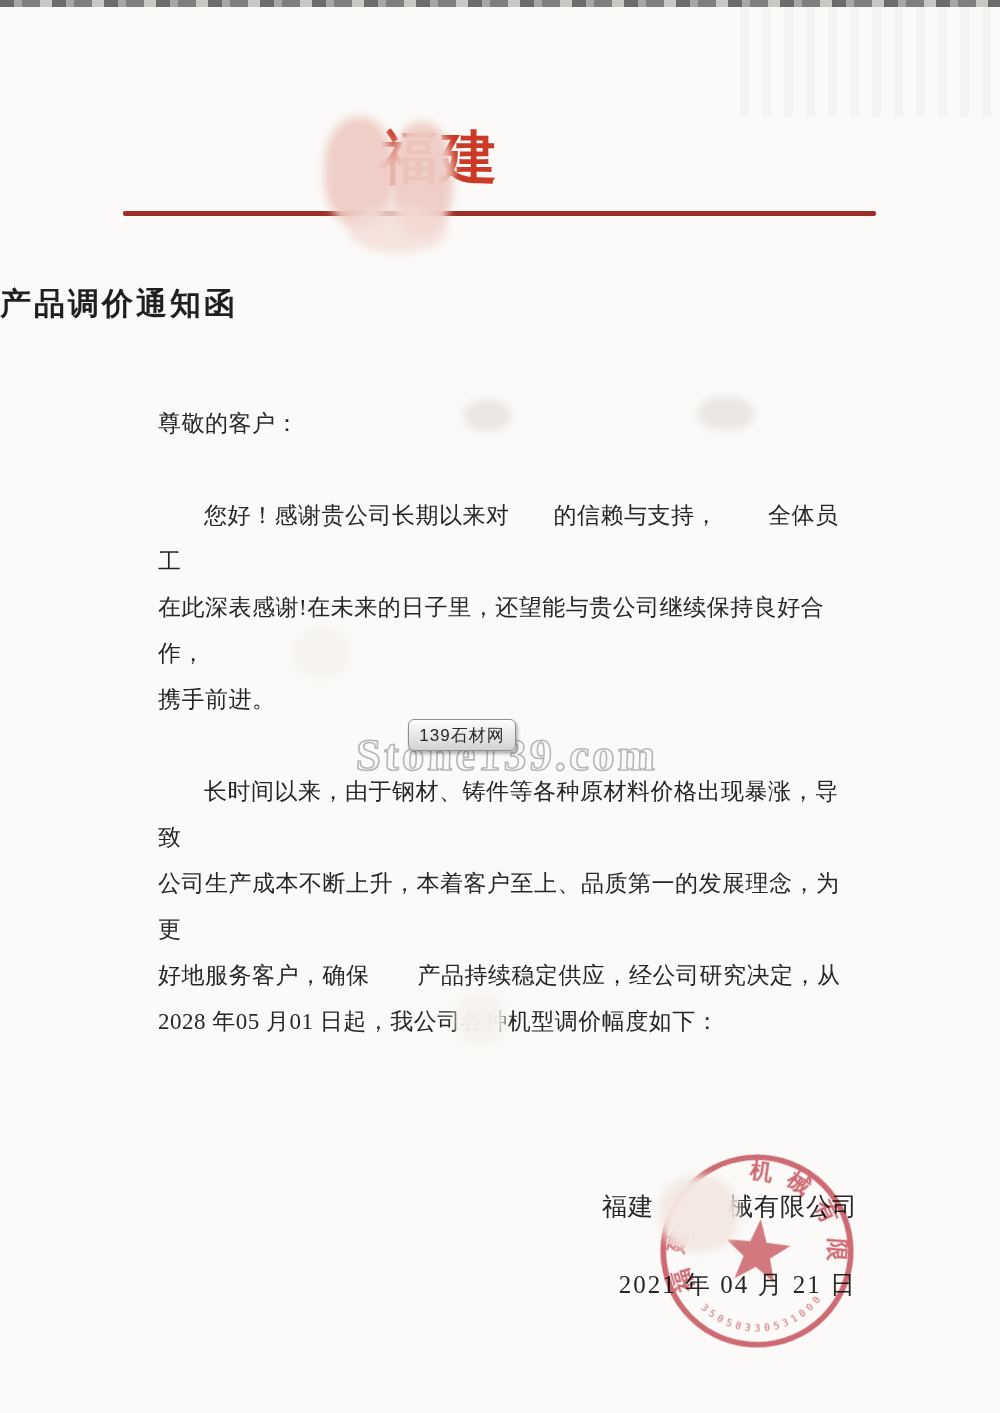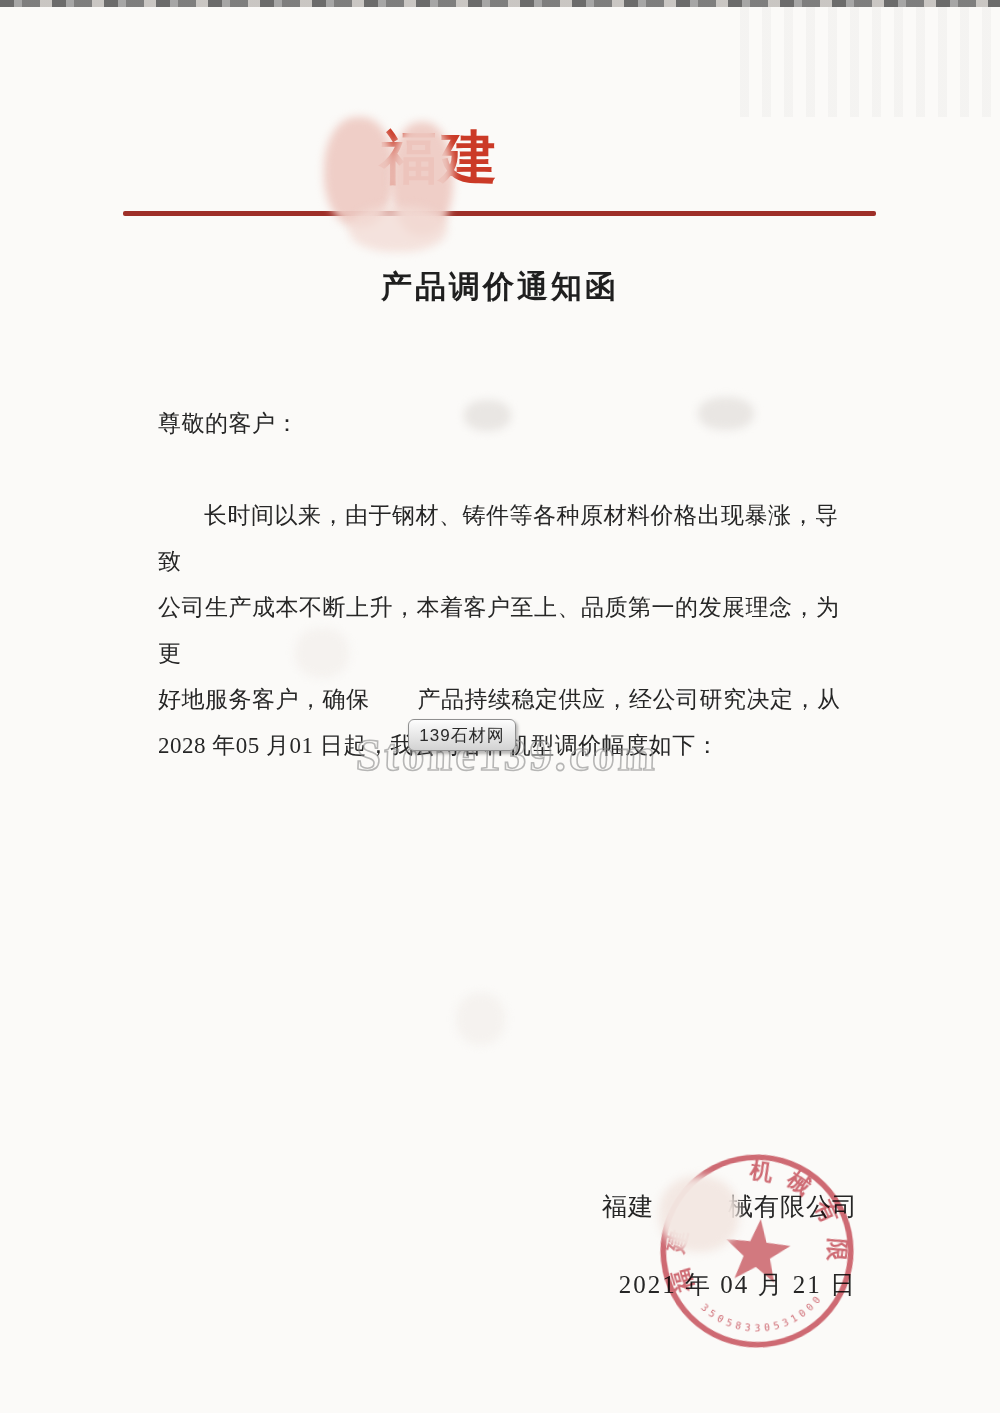--- a/index.html
+++ b/index.html
@@ -27,21 +27,21 @@
     display:flex;justify-content:center;align-items:flex-end;
     font-size:57px;font-weight:700;letter-spacing:3px;
     color:#cb3a27;line-height:84px;white-space:nowrap;
   }
   .header-gap{display:inline-block;width:120px;height:10px;}
   .header-rule{
     position:absolute;left:123px;top:211px;width:753px;height:5px;
     background:#9e2f28;border-radius:2px;
   }
   .doc-title{
-    position:absolute;left:0;top:266px;width:1000px;text-align:center;
+    position:absolute;left:0;top:283px;width:1000px;
     font-size:31px;font-weight:700;letter-spacing:3px;color:#1f1f1f;
   }
 
   
   .body-block{
     position:absolute;left:158px;top:355px;width:700px;
     font-size:23px;line-height:46px;letter-spacing:.5px;
     white-space:pre-line;color:#262626;
   }
   .body-block p{margin:0;text-indent:2em;}
@@ -119,20 +119,23 @@
 <div class="header-row">
   <span>福建</span>
   <span class="header-gap"></span>
 </div>
 <div class="header-rule"></div>
 
 <div class="doc-title">产品调价通知函</div>
 
 <div class="body-block">
   <p><span style="display:inline-block;text-indent:0;margin-left:-2em;">尊敬的客户：</span></p>
+  <p><span>您好！感谢贵公司长期以来对</span><span class="sig-gap" style="width:44px"></span><span>的信赖与支持，</span><span class="sig-gap" style="width:50px"></span><span>全体员工
+在此深表感谢!在未来的日子里，还望能与贵公司继续保持良好合作，
+携手前进。</span></p>
   <p><span>长时间以来，由于钢材、铸件等各种原材料价格出现暴涨，导致
 公司生产成本不断上升，本着客户至上、品质第一的发展理念，为更
 好地服务客户，确保</span><span class="sig-gap" style="width:48px"></span><span>产品持续稳定供应，经公司研究决定，从
 2028 年05 月01 日起，我公司各种机型调价幅度如下：</span></p>
   
   
   
   
 </div>
 

